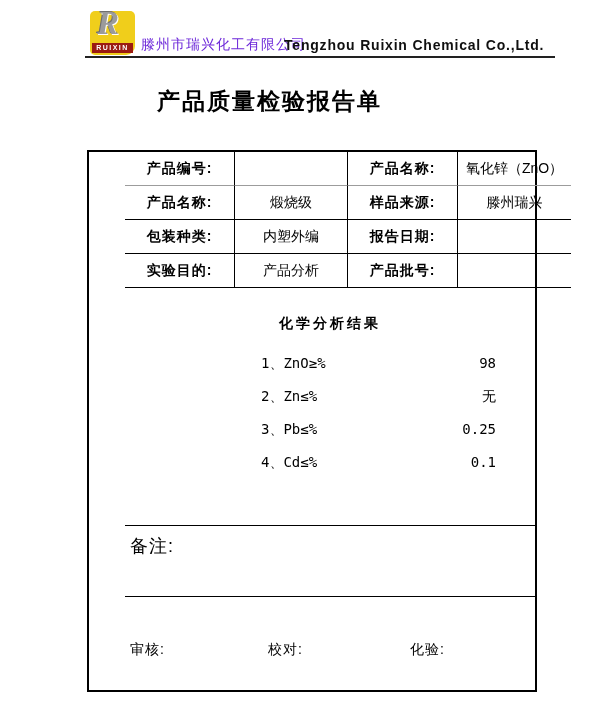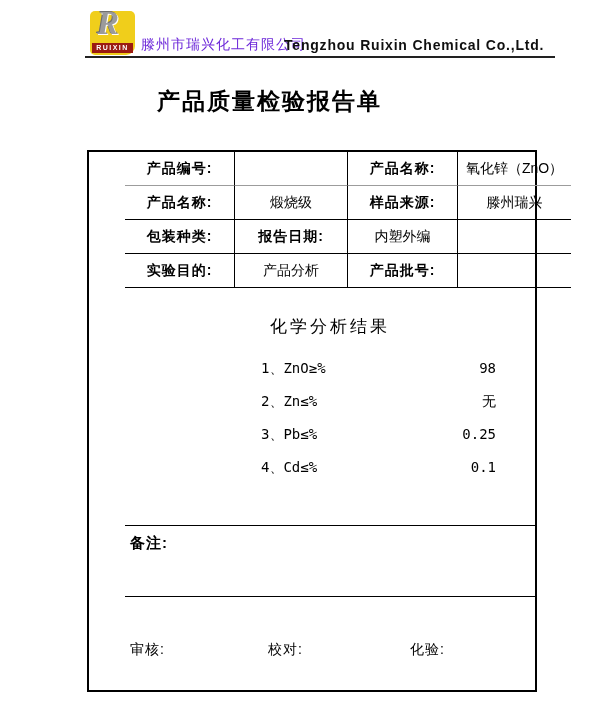--- a/index.html
+++ b/index.html
@@ -51,27 +51,27 @@
   .info-grid { display:grid; grid-template-columns:110px 113px 110px 113px; grid-auto-rows:34px; }
   .cell {
     box-sizing:border-box; display:flex; align-items:center; justify-content:center;
     font-size:14px; border-bottom:1px solid #000; overflow:hidden;
   }
   .cell.c1, .cell.c2, .cell.c3 { border-right:1px solid #000; }
   .cell.gray-divider { border-bottom:1px solid #9c9c9c; }
   .cell.lbl { font-weight:bold; letter-spacing:1px; }
 
   .analysis-cell { box-sizing:border-box; height:238px; border-bottom:1px solid #000; padding-top:27px; }
-  .analysis-heading { text-align:center; margin:0; font-size:17px; font-weight:normal; letter-spacing:3px; }
+  .analysis-heading { text-align:center; margin:0; font-size:14px; font-weight:bold; letter-spacing:3px; }
   .analysis-items { margin-top:22px; margin-left:136px; }
   .analysis-item { display:flex; height:33px; font-family:"DejaVu Sans Mono", monospace; font-size:14px; }
   .ai-label { width:130px; }
   .ai-value { width:105px; text-align:right; }
 
-  .remarks-cell { box-sizing:border-box; height:71px; border-bottom:1px solid #000; padding:8px 5px; font-size:15px; letter-spacing:1px;font-weight:bold; }
+  .remarks-cell { box-sizing:border-box; height:71px; border-bottom:1px solid #000; padding:8px 5px; font-size:18px; letter-spacing:1px; }
 
   .signoff-cell { position:relative; height:92px; font-size:14px; letter-spacing:1px; }
   .signoff-review    { position:absolute; left:5px;   top:44px; }
   .signoff-proofread { position:absolute; left:143px; top:44px; }
   .signoff-test      { position:absolute; left:285px; top:44px; }
 </style>
 </head>
 <body>
 
 <div class="page">
@@ -94,22 +94,22 @@
       <div class="cell c2 gray-divider"></div>
       <div class="cell c3 lbl gray-divider">产品名称:</div>
       <div class="cell c4 gray-divider">氧化锌（ZnO）</div>
 
       <div class="cell c1 lbl">产品名称:</div>
       <div class="cell c2">煅烧级</div>
       <div class="cell c3 lbl">样品来源:</div>
       <div class="cell c4">滕州瑞兴</div>
 
       <div class="cell c1 lbl">包装种类:</div>
+      <div class="cell c2">内塑外编</div>
       <div class="cell c3 lbl">报告日期:</div>
-      <div class="cell c2">内塑外编</div>
       <div class="cell c4"></div>
 
       <div class="cell c1 lbl">实验目的:</div>
       <div class="cell c2">产品分析</div>
       <div class="cell c3 lbl">产品批号:</div>
       <div class="cell c4"></div>
     </div>
 
     <div class="analysis-cell">
       <div class="analysis-heading">化学分析结果</div>

